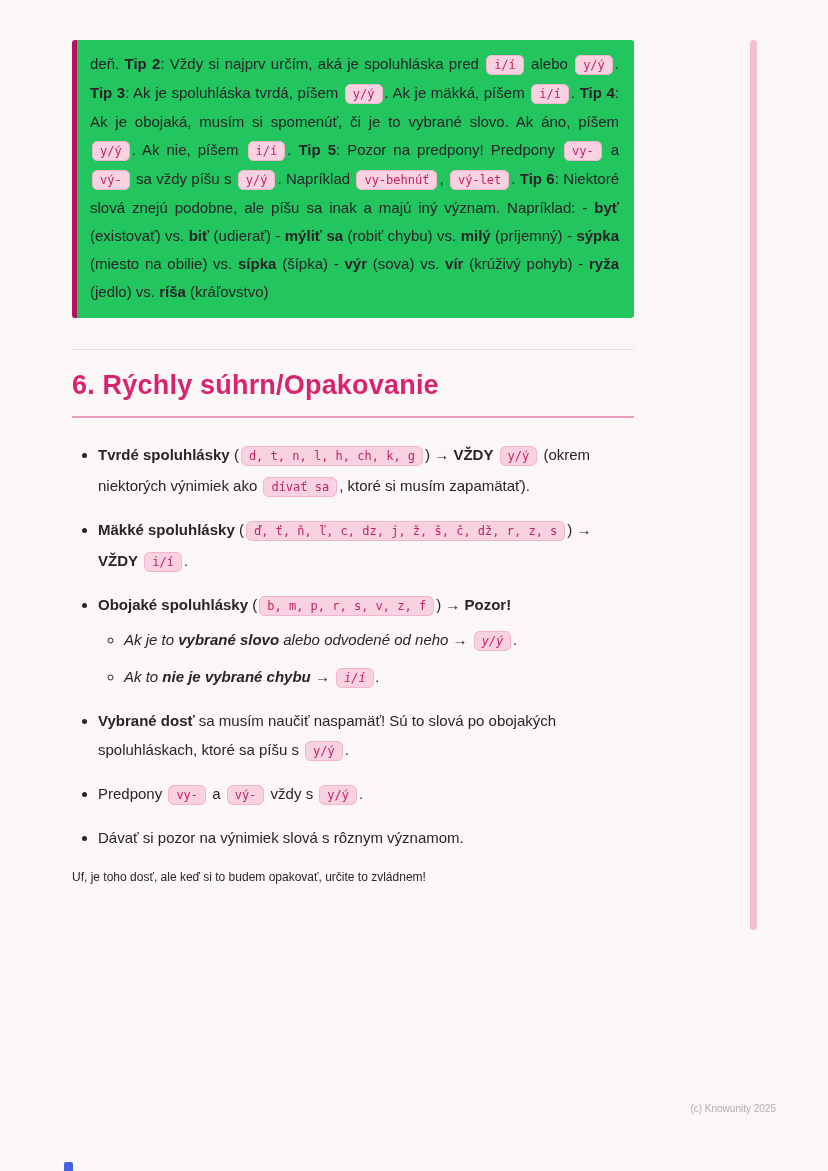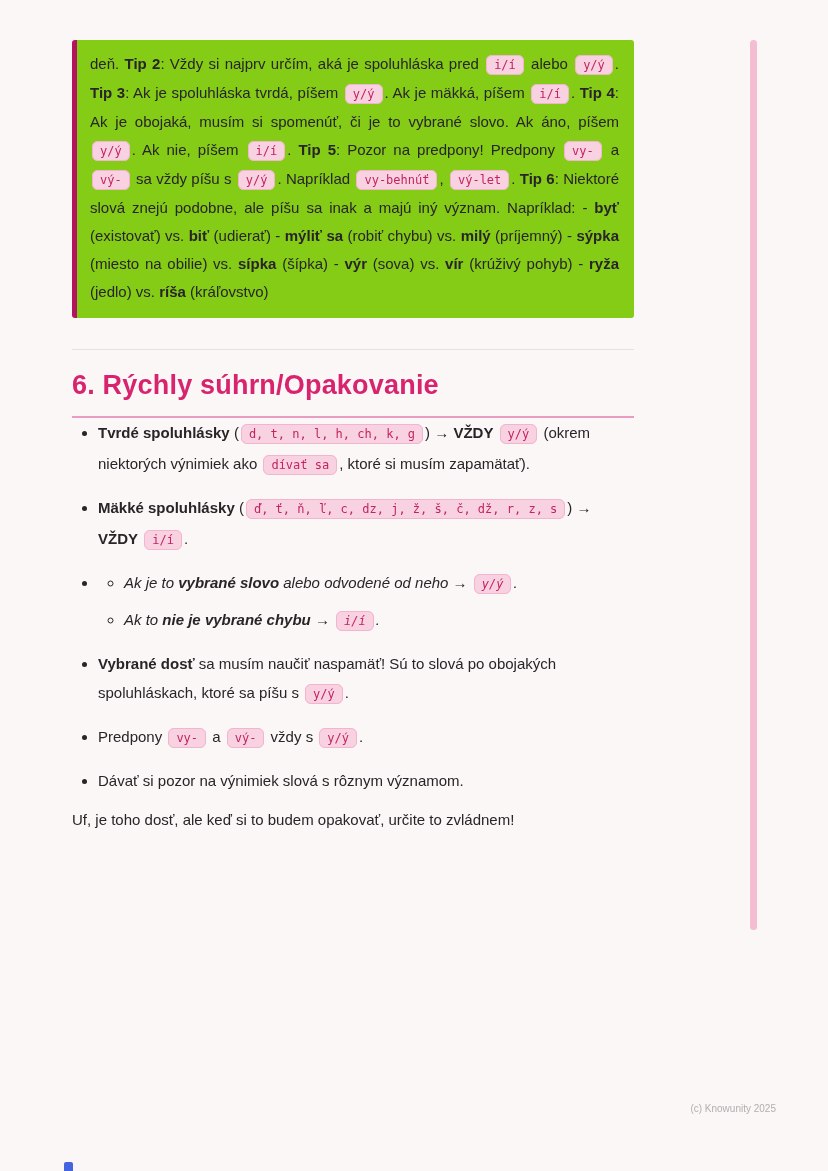--- a/index.html
+++ b/index.html
@@ -7,21 +7,21 @@
   body {
     position:relative;
     background:#fbf7f7;
     font-family:"Liberation Sans", sans-serif;
     color:#292428;
     overflow:hidden;
   }
   .content { position:absolute; left:72px; top:40px; width:562px; }
 
   .callout {
-    background:#84cc16;
+    background:#22c55e;
     border-left:5px solid #b2145e;
     border-radius:3px;
     padding:10px 15px 12px 13px;
   }
   .callout .rich {
     font-size:15px;
     line-height:28px;
     text-align:justify;
   }
 
@@ -44,26 +44,26 @@
     margin-top:20px;
     font-size:27px;
     font-weight:bold;
     color:#d8246e;
     letter-spacing:0.2px;
   }
   .heading-rule { height:2px; background:#e99dc1; margin-top:15px; }
 
   .intro { margin-top:19px; font-size:15px; line-height:24px; }
 
-  ul.list { padding-left:26px; list-style:disc; }
+  ul.list { margin-top:22px; padding-left:26px; list-style:disc; }
   ul.list > li { margin-bottom:13px; font-size:15px; line-height:29px; }
   ul.sublist { list-style:circle; padding-left:26px; margin-top:4px;font-style:italic; }
   ul.sublist > li { margin-bottom:6px; }
 
-  .outro { font-size:15px; line-height:24px; }
+  .outro { font-size:12px; line-height:24px; }
 
   .scrollbar {
     position:absolute;
     right:71px; top:40px;
     width:7px; height:890px;
     border-radius:4px;
     background:#f4bdd1;
   }
   .footer {
     position:absolute;
@@ -95,20 +95,21 @@
 
 
   <ul class="list">
       <li>
         <div class="li-text"><span class="b">Tvrdé spoluhlásky</span><span> (</span><code class="chip">d, t, n, l, h, ch, k, g</code><span>) → </span><span class="b">VŽDY</span><span> </span><code class="chip">y/ý</code><span> (okrem niektorých výnimiek ako </span><code class="chip">dívať sa</code><span>, ktoré si musím zapamätať).</span></div>
       </li>
       <li>
         <div class="li-text"><span class="b">Mäkké spoluhlásky</span><span> (</span><code class="chip">ď, ť, ň, ľ, c, dz, j, ž, š, č, dž, r, z, s</code><span>) → </span><span class="b">VŽDY</span><span> </span><code class="chip">i/í</code><span>.</span></div>
       </li>
       <li>
+        <div class="li-text"><span class="b">Obojaké spoluhlásky</span><span> (</span><code class="chip">b, m, p, r, s, v, z, f</code><span>) → </span><span class="b">Pozor!</span></div>
         <ul class="sublist">
           <li>
             <div class="li-text"><span>Ak je to </span><span class="b">vybrané slovo</span><span> alebo odvodené od neho → </span><code class="chip">y/ý</code><span>.</span></div>
           </li>
           <li>
             <div class="li-text"><span>Ak to </span><span class="b">nie je vybrané chybu</span><span> → </span><code class="chip">i/í</code><span>.</span></div>
           </li>
         </ul>
       </li>
       <li>

